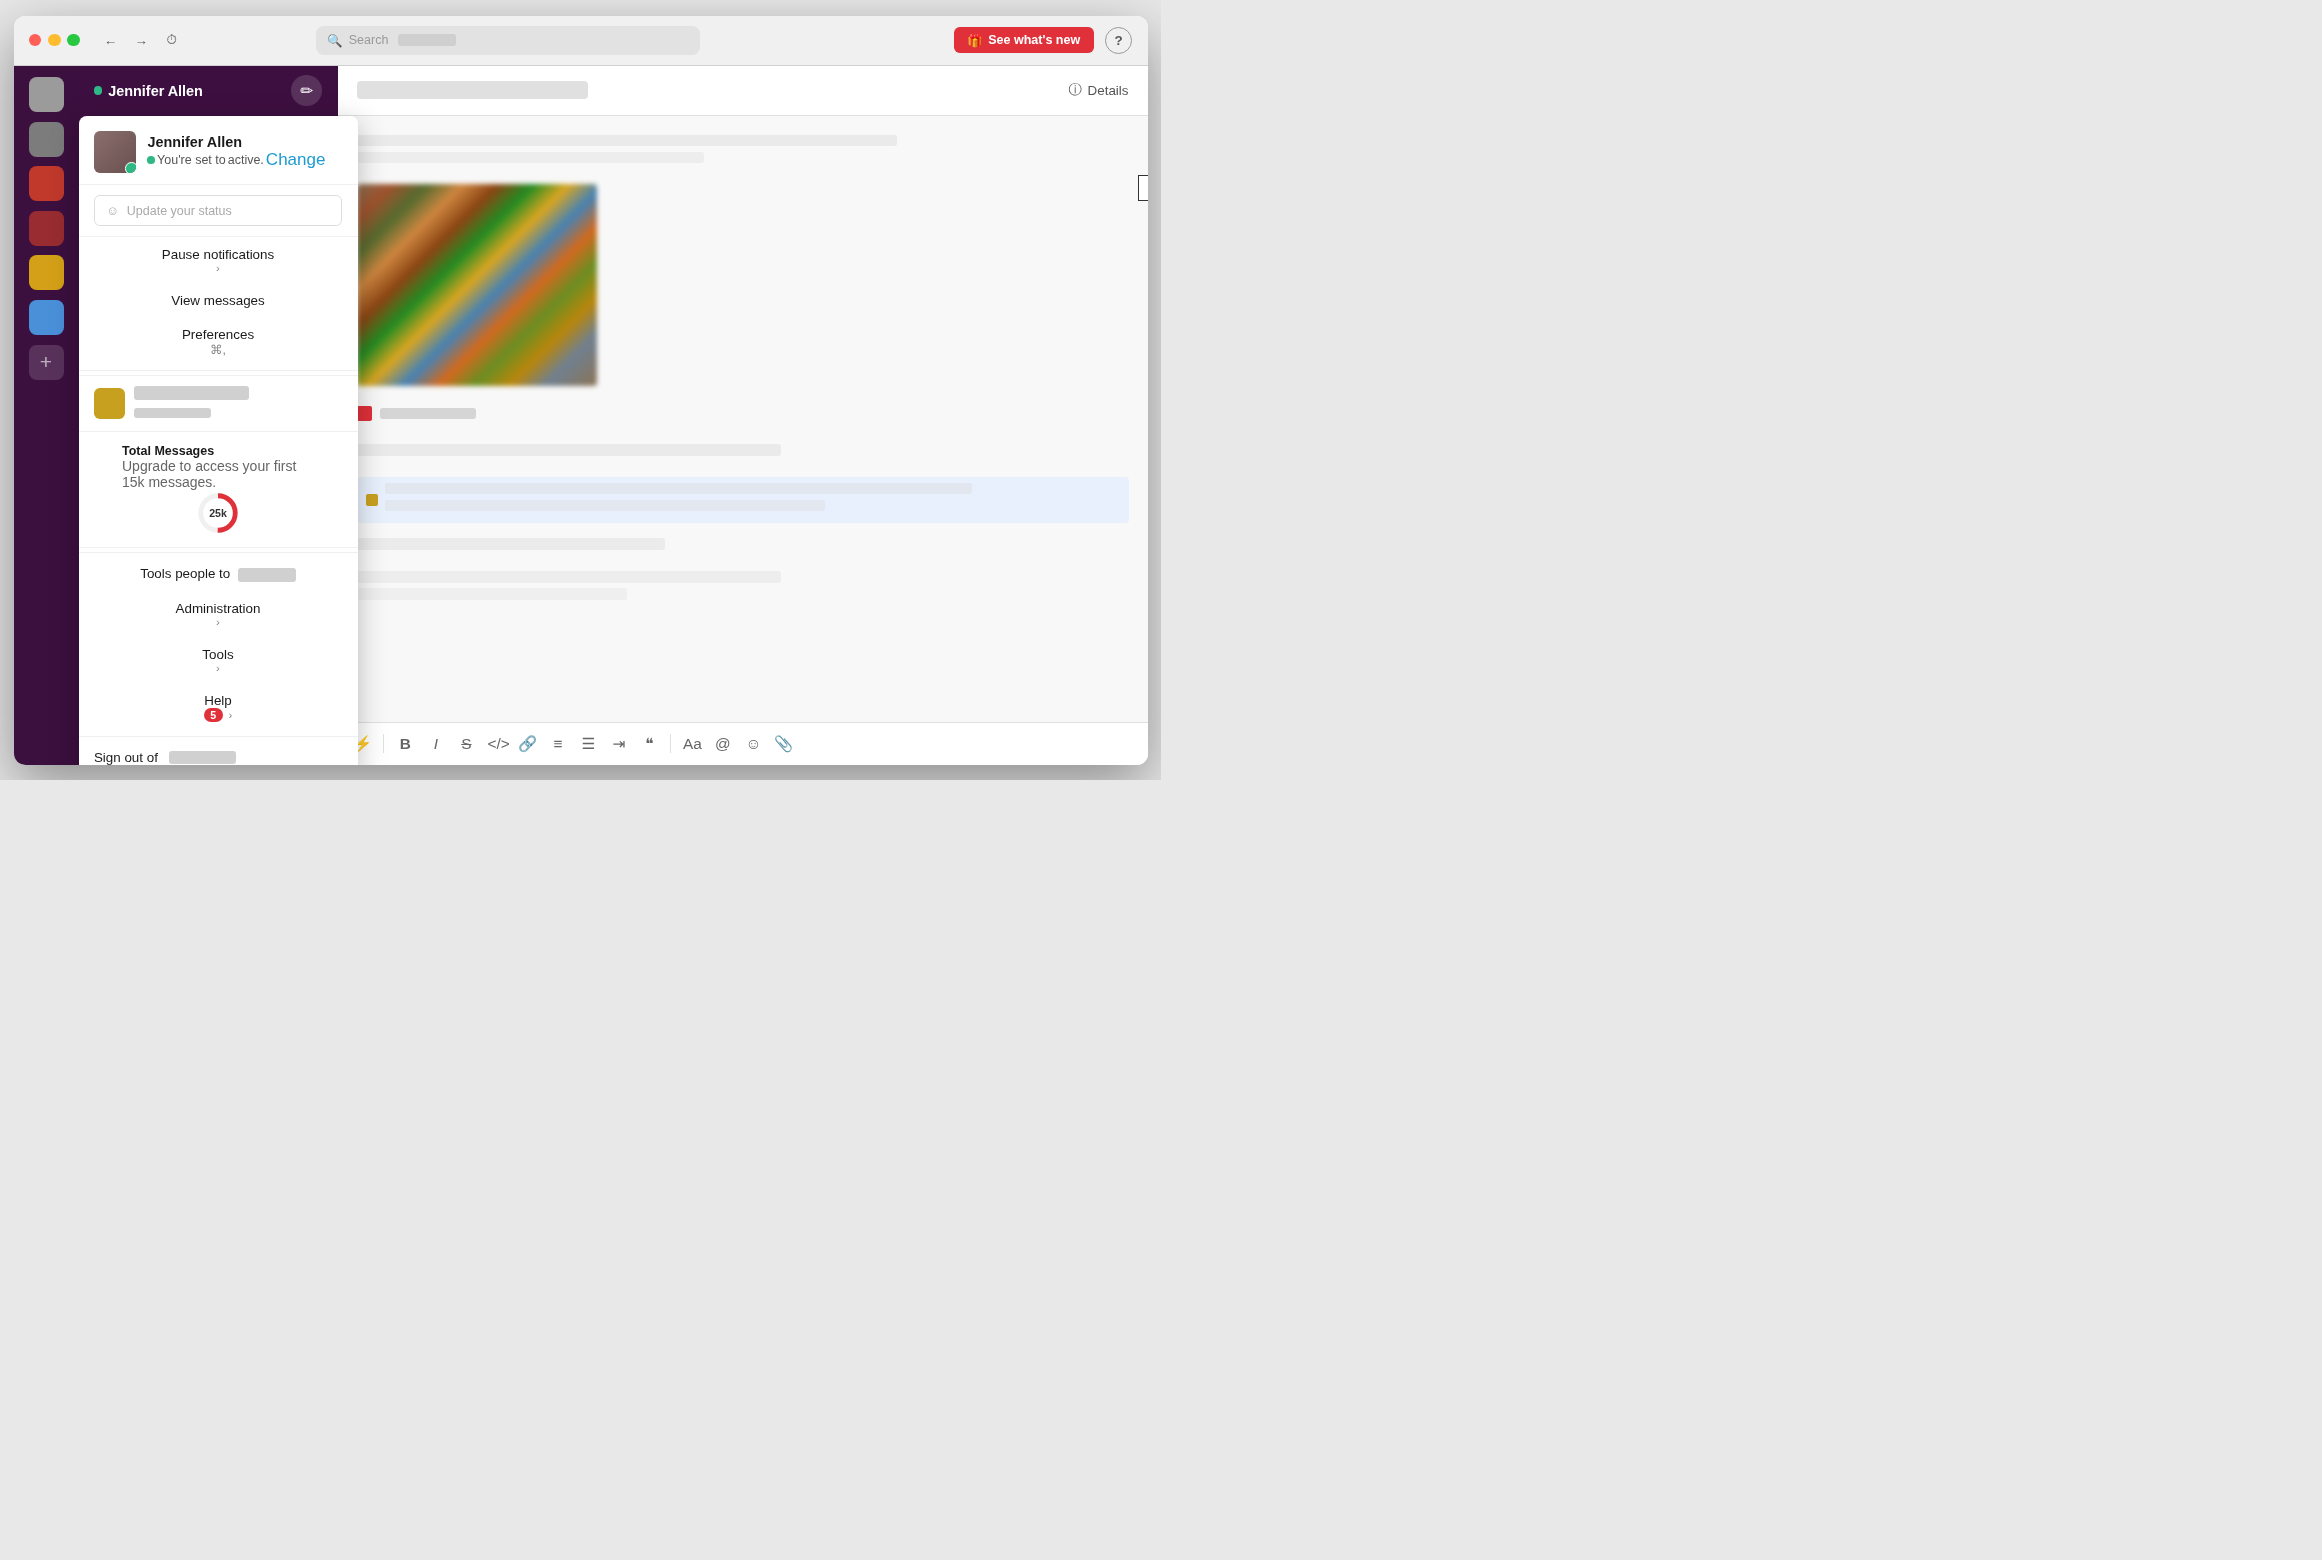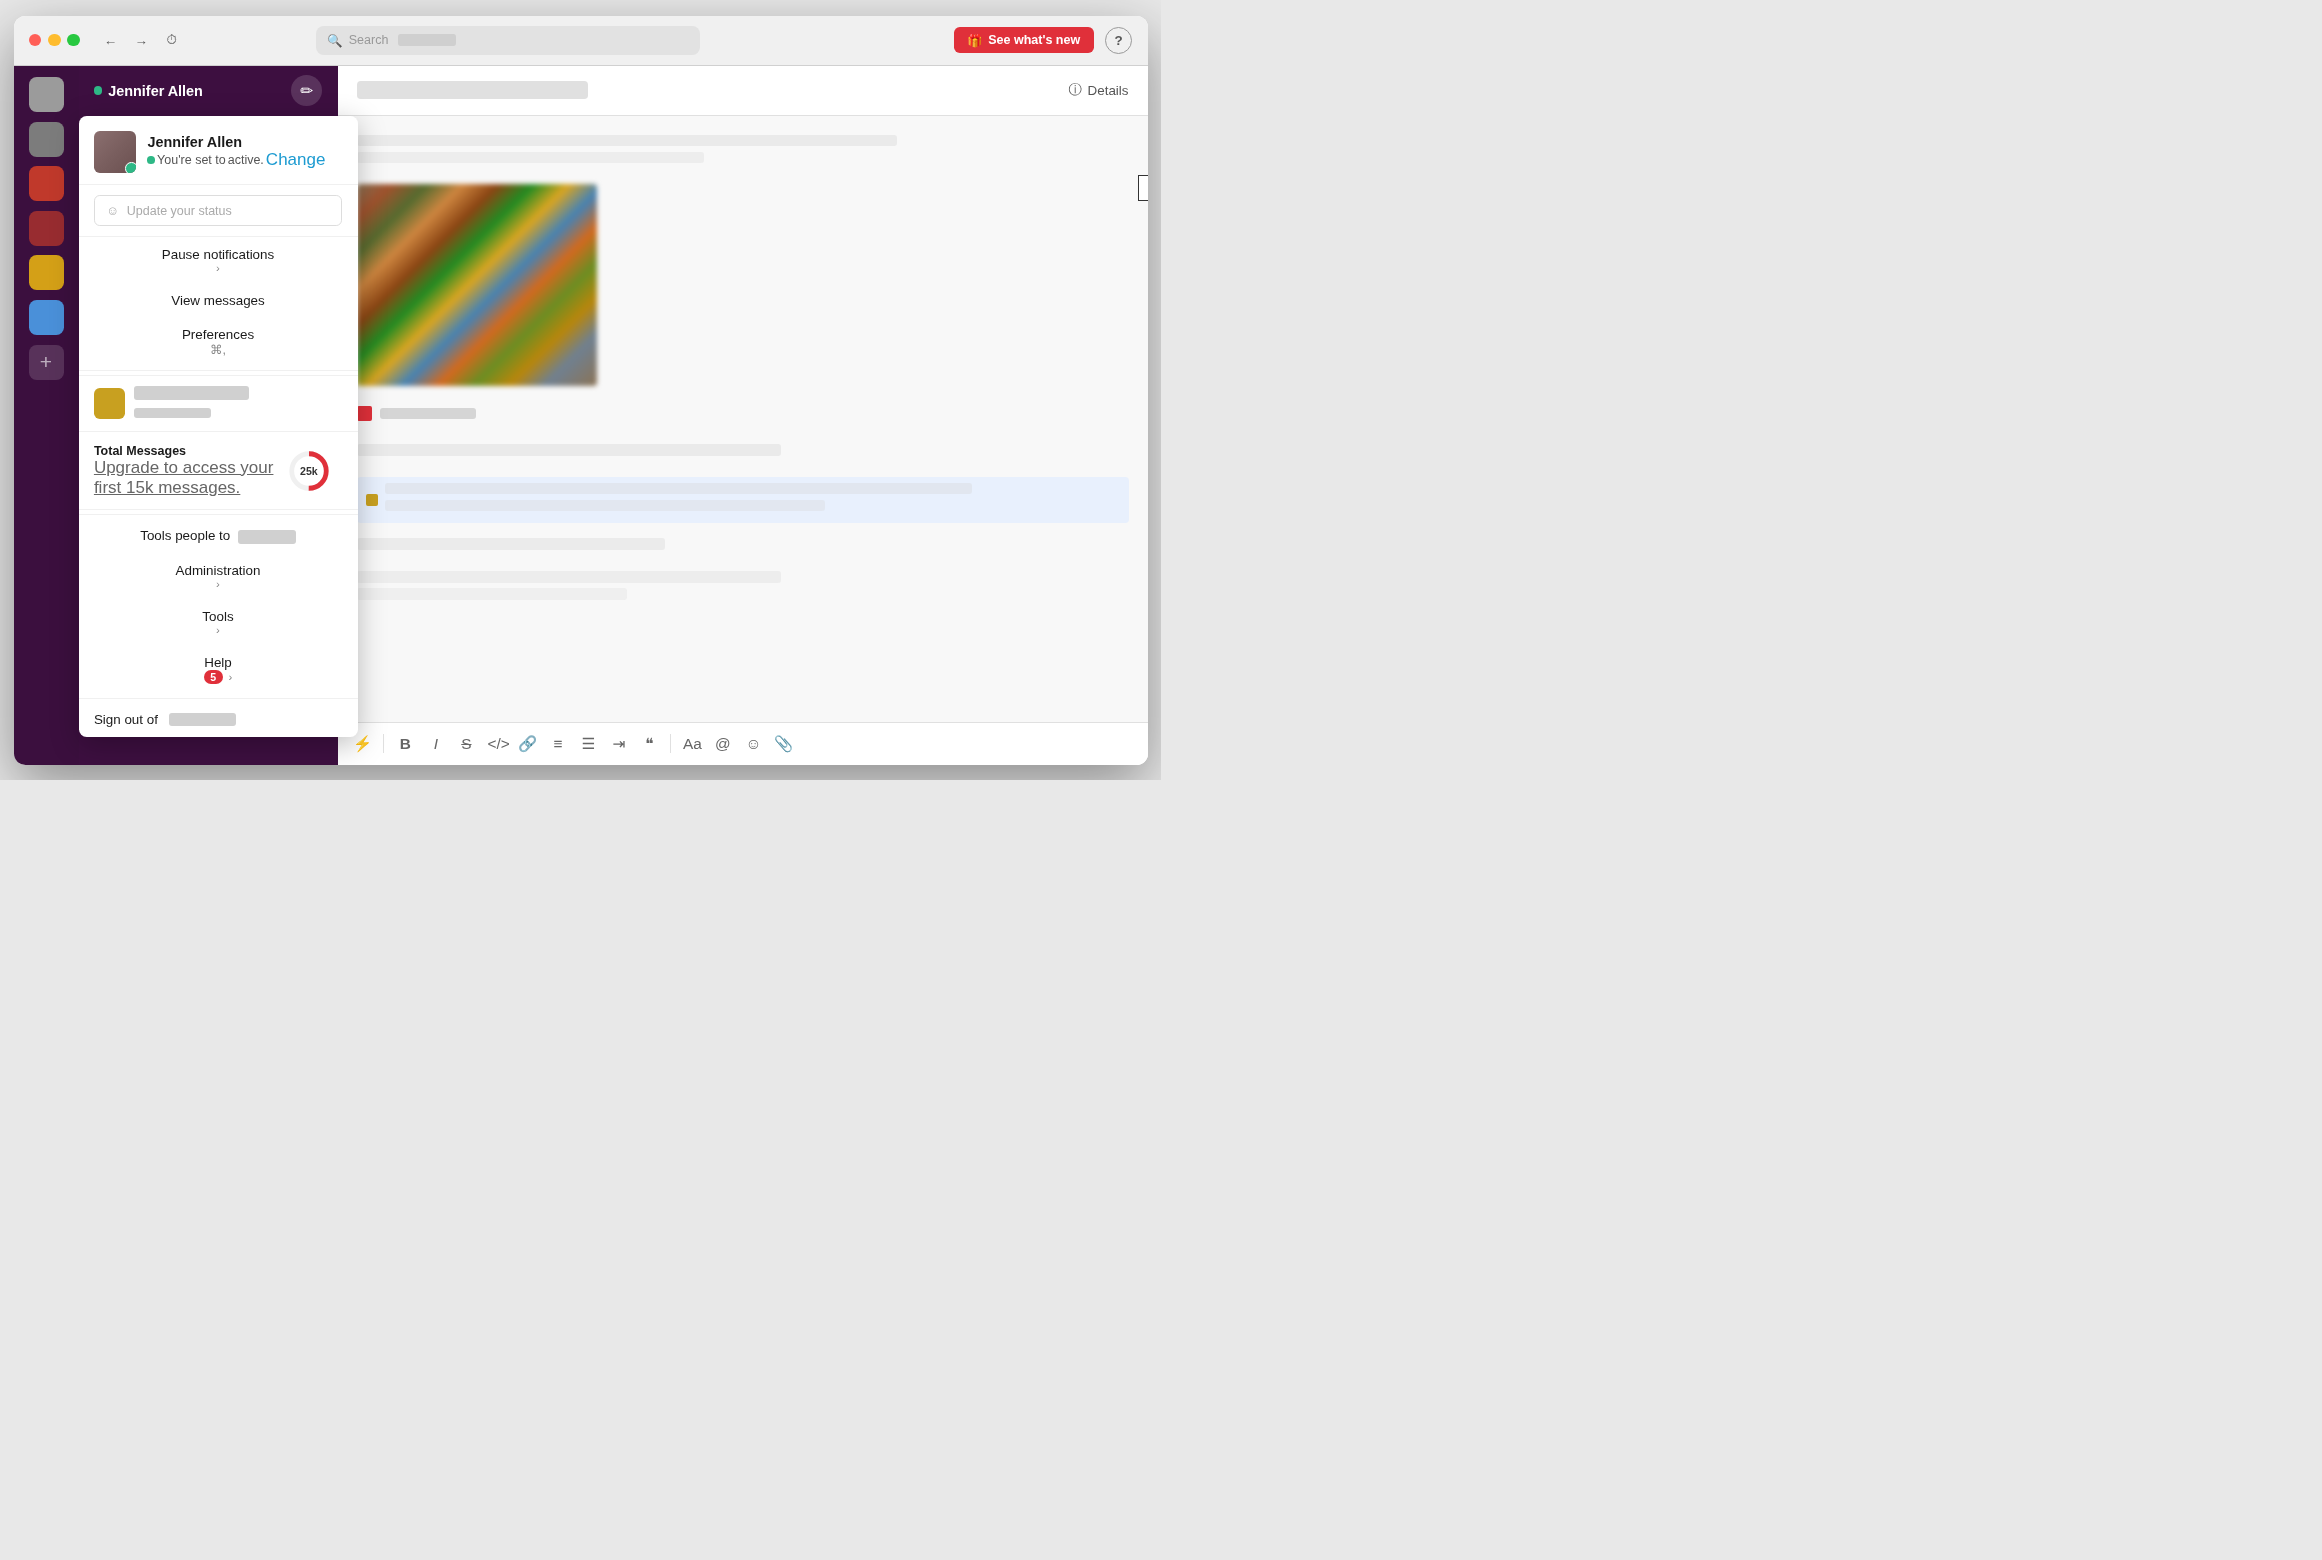--- a/index.html
+++ b/index.html
@@ -393,31 +393,31 @@
       background: #d0d0d0;
       border-radius: 2.9px;
       display: inline-block;
     }
     .total-messages-section {
       padding: 11.5px 15.4px;
       border-bottom: 1px solid #f0f0f0;
       display: flex;
       align-items: center;
       justify-content: flex-start;
+      flex-direction: column;
     }
     .total-messages-text .title {
       font-weight: 700;
       font-size: 12.5px;
       color: #1a1a1a;
     }
     .total-messages-text .subtitle {
-      font-size: 17px;
+      font-size: 14px;
       color: #666;
       max-width: 192px;
-      text-decoration: underline;
     }
     .donut-chart {
       width: 46px;
       height: 46px;
       position: relative;
       flex-shrink: 0;
     }
     .donut-chart svg {
       transform: rotate(-90deg);
     }

